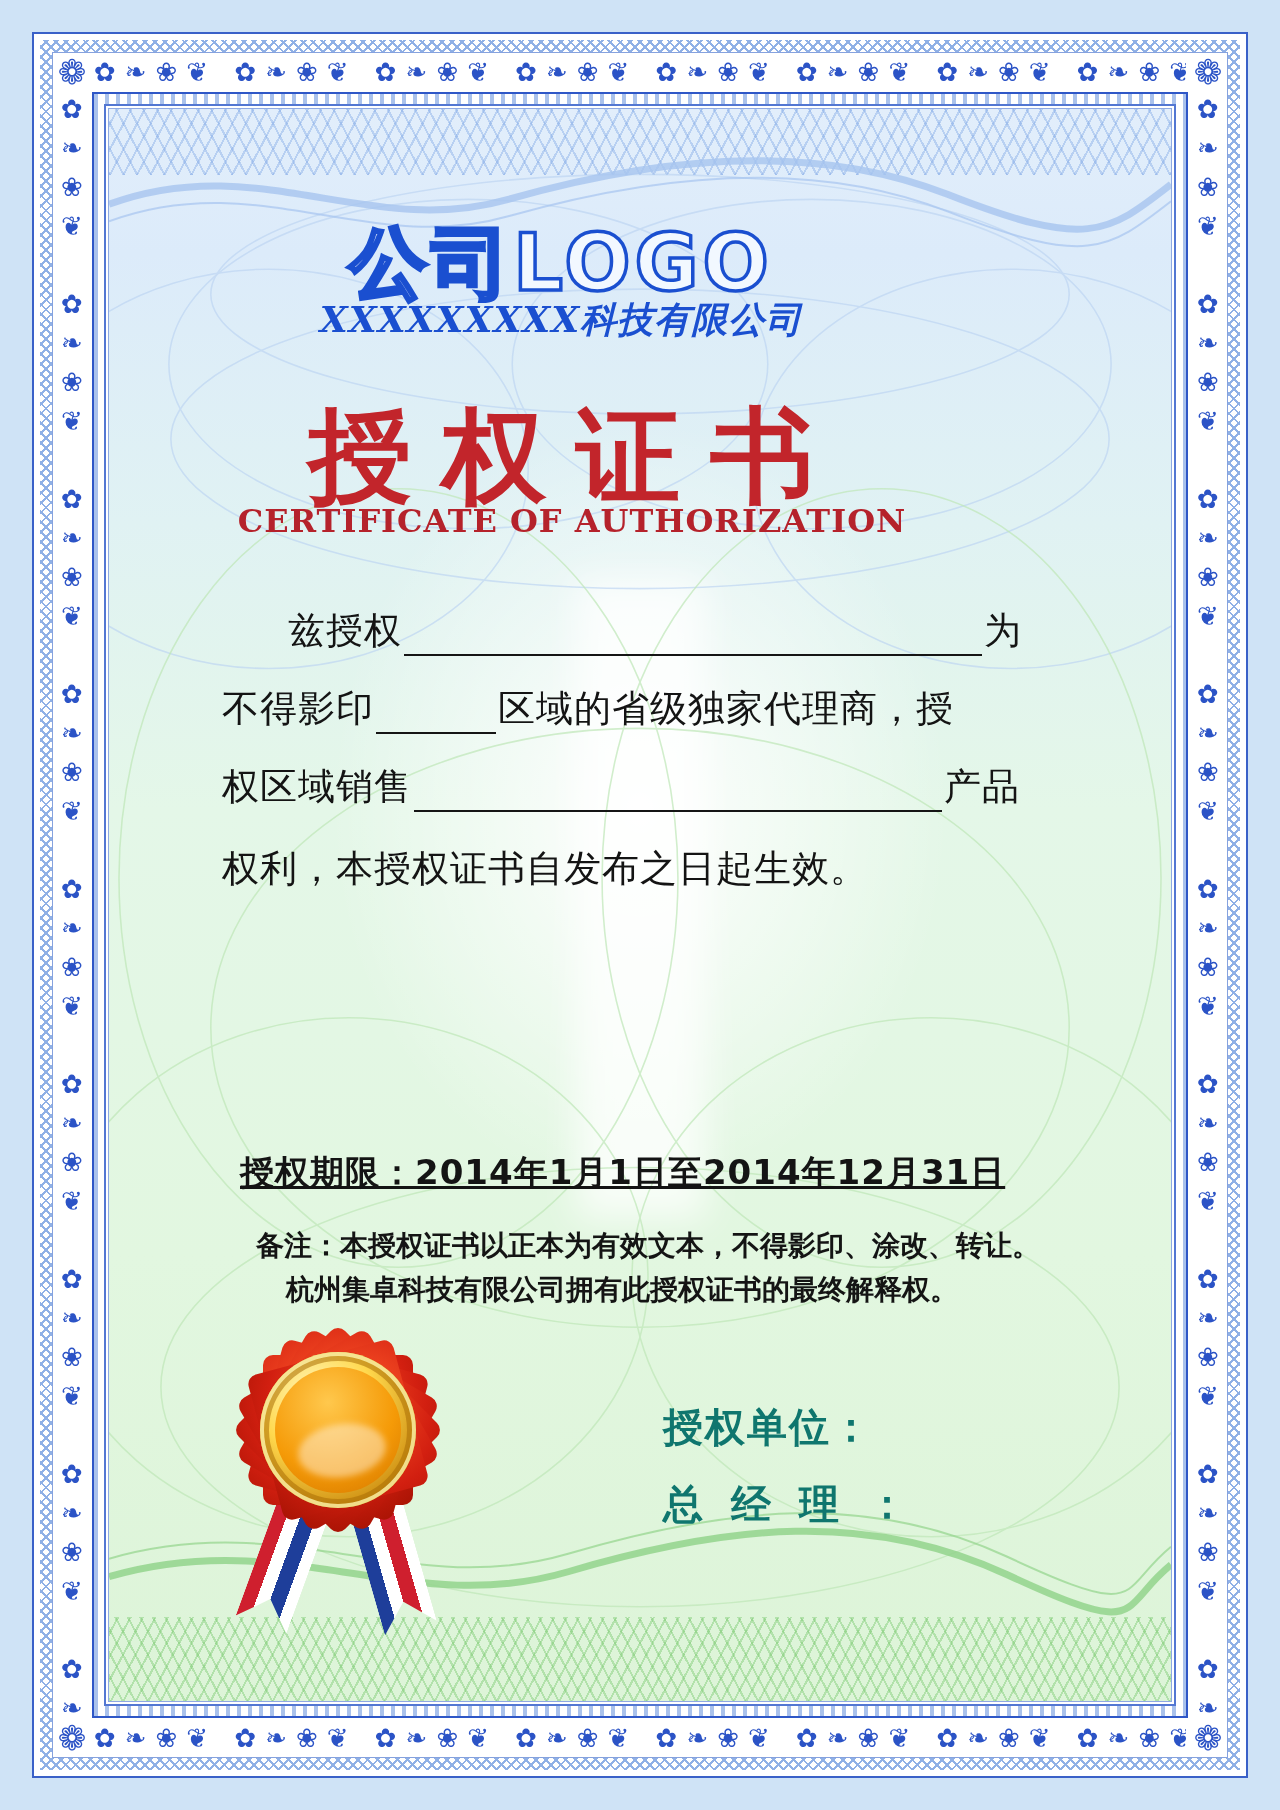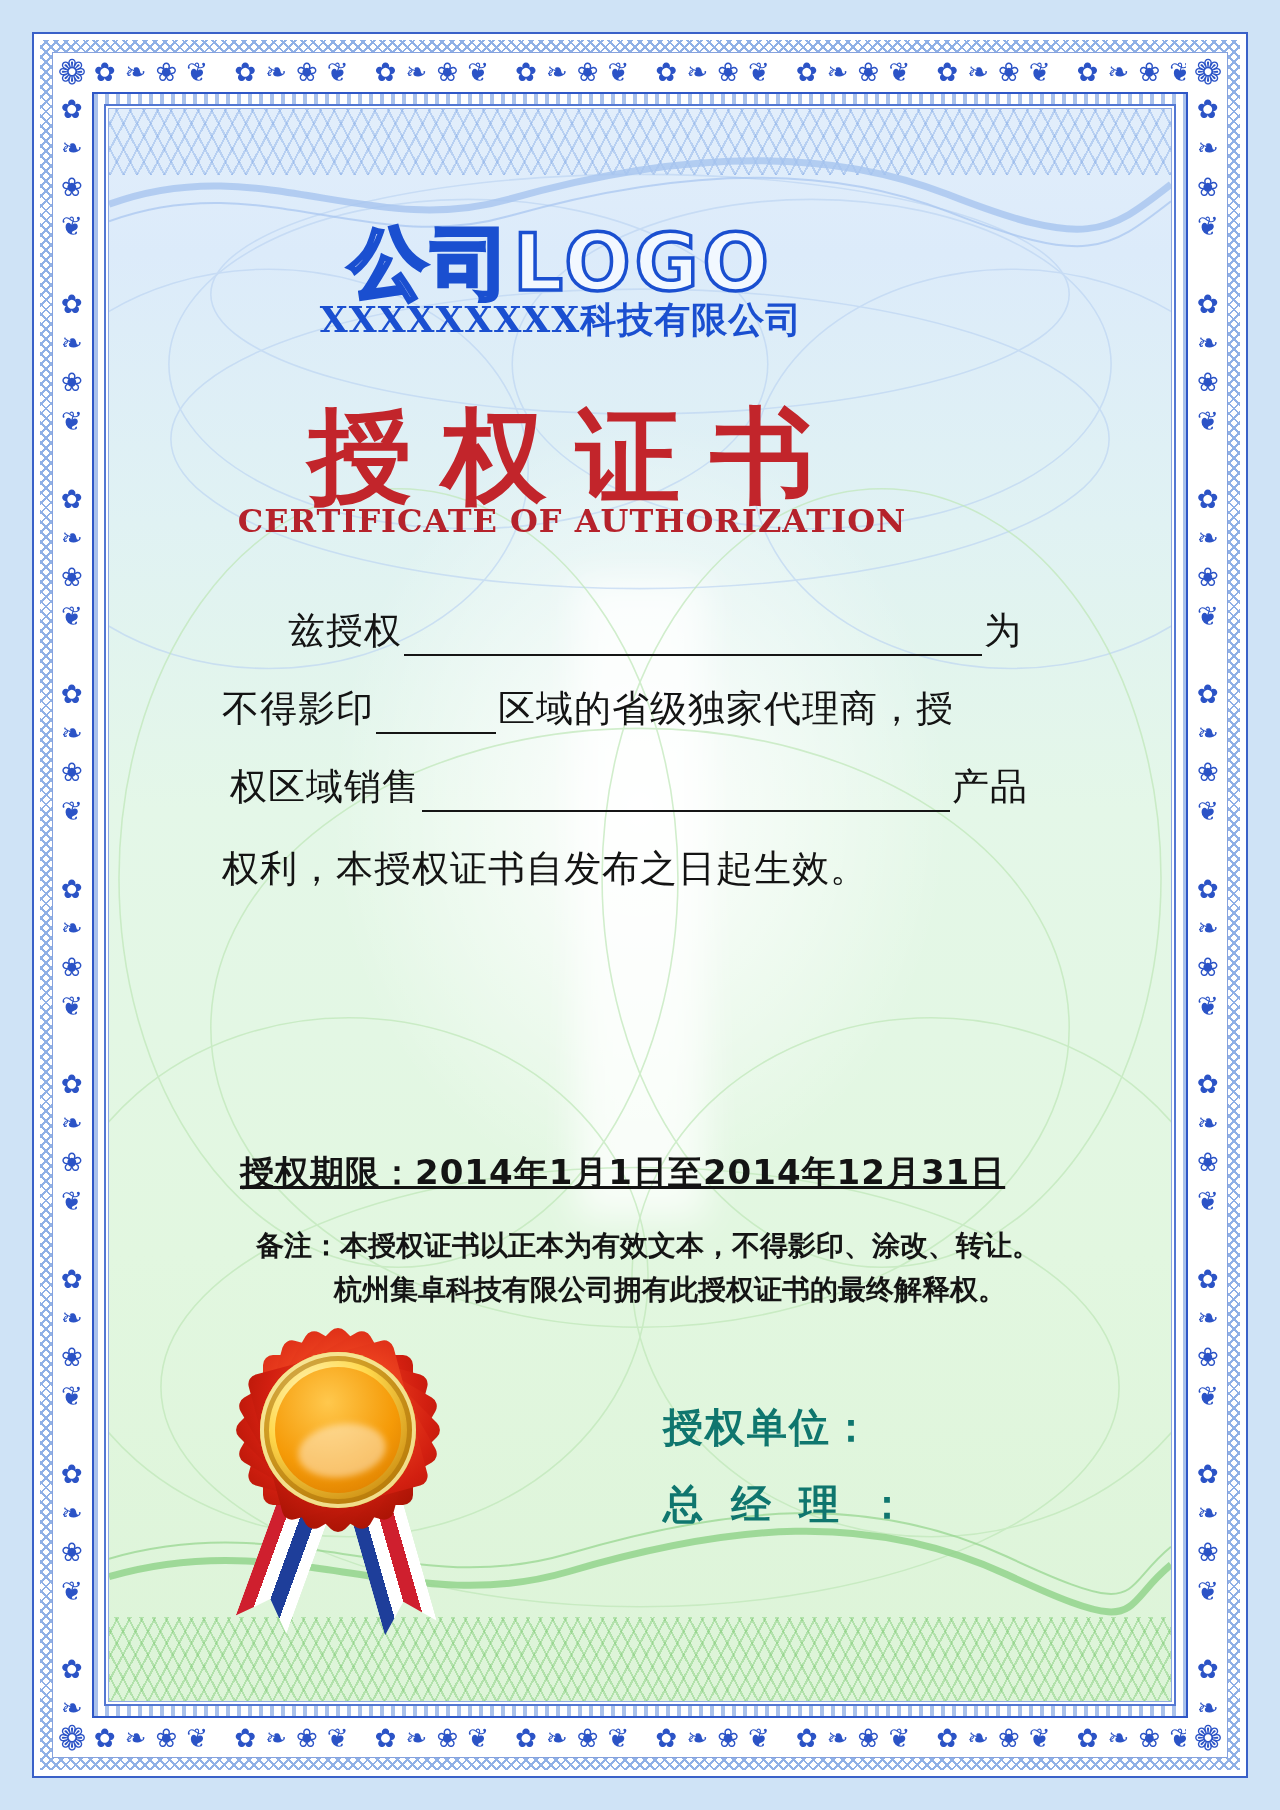--- a/index.html
+++ b/index.html
@@ -36,39 +36,39 @@
       repeating-linear-gradient(62deg,rgba(118,200,108,.42) 0 2px,transparent 2px 11px),
       repeating-linear-gradient(-62deg,rgba(118,200,108,.42) 0 2px,transparent 2px 11px);}
   .white-col{position:absolute;left:44%;top:470px;width:130px;height:640px;
       background:rgba(255,255,255,.75);filter:blur(18px);}
   svg.mesh{position:absolute;inset:0;width:100%;height:100%;}
 
   
   .ctr{position:absolute;left:105px;width:912px;text-align:center;}
   .logo-text{top:212px;font-size:78px;font-weight:bold;letter-spacing:4px;
       color:#f2f8ff;-webkit-text-stroke:3.5px #1a4fd0;font-family:"DejaVu Sans",sans-serif;}
-  .company-cn{top:296px;font-size:36px;font-weight:600;color:#1a4fd0;font-family:"DejaVu Serif",serif;letter-spacing:1px;}
+  .company-cn{top:296px;font-size:36px;font-weight:600;color:#1a4fd0;font-family:"DejaVu Serif",serif;letter-spacing:1px;font-style:italic;}
   .company-en{top:340px;font-size:21px;font-weight:bold;color:#1a4fd0;font-family:"Liberation Mono",monospace;letter-spacing:1px;}
   .title-cn{top:388px;font-size:104px;font-weight:900;color:#c2252b;letter-spacing:30px;
       font-family:"DejaVu Serif",serif;text-indent:30px;}
   .title-en{top:502px;font-size:32px;font-weight:bold;color:#b5222b;letter-spacing:1px;font-family:"DejaVu Serif",serif;padding-left:11px;}
 
   .para-line{position:absolute;left:222px;width:816px;font-size:37px;color:#141414;
       font-weight:500;letter-spacing:1px;white-space:nowrap;}
   .pl1{top:606px;padding-left:66px;}
   .pl2{top:684px;}
-  .pl3{top:762px;margin-left:8px;}
+  .pl3{top:762px;}
   .pl4{top:844px;}
   .blank{display:inline-block;border-bottom:2.5px solid #151515;height:1.15em;vertical-align:bottom;margin:0 2px;}
   .blank1{width:578px;} .blank2{width:120px;} .blank3{width:528px;}
 
   .term{position:absolute;left:240px;top:1150px;font-size:34px;font-weight:600;color:#141414;letter-spacing:1px;text-decoration:underline;}
 
   .note{position:absolute;left:256px;top:1224px;font-size:28px;font-weight:700;color:#141414;line-height:44px;}
-  .note .row2{margin-left:78px;}
+  .note .row2{margin-left:30px;}
 
   .sign{position:absolute;font-size:40px;font-weight:700;color:#0f766e;letter-spacing:2px;font-family:Liberation Mono, monospace;}
   .sign1{left:663px;top:1400px;}
   .sign2{left:663px;top:1477px;}
 
   
   .medal{position:absolute;left:230px;top:1324px;width:216px;height:312px;}
   .ribbon{position:absolute;top:158px;width:54px;height:152px;z-index:1;
       clip-path:polygon(0 0,100% 0,100% 100%,50% 82%,0 100%);}
   .ribbon-left{left:56px;transform:rotate(20deg);transform-origin:top center;

